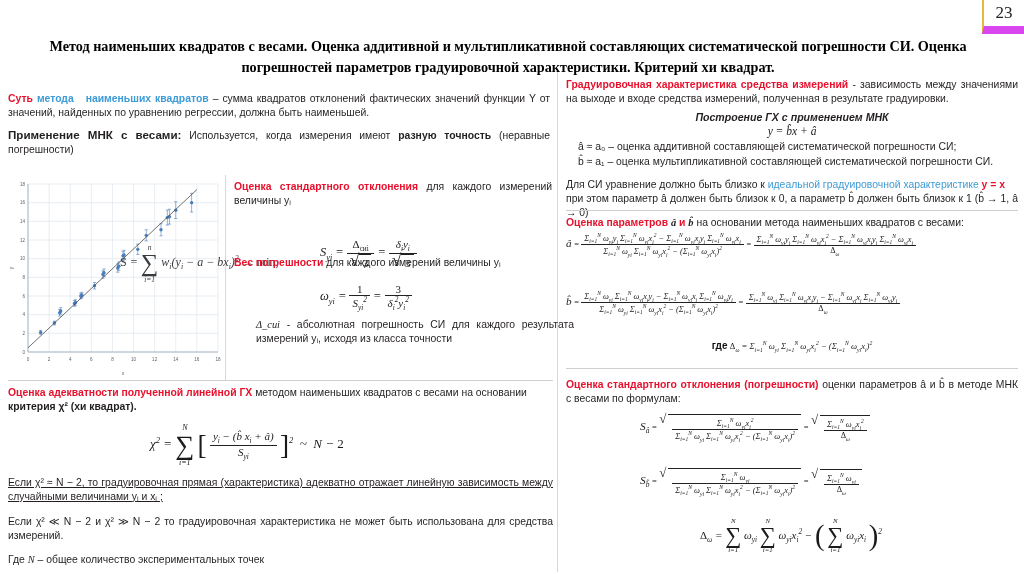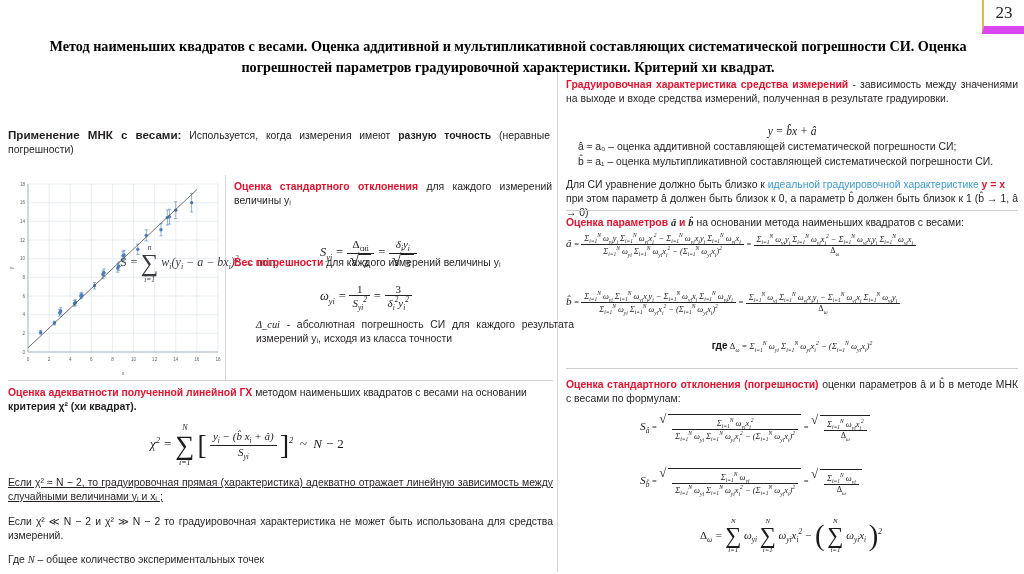--- a/index.html
+++ b/index.html
@@ -71,20 +71,27 @@
 
 <div class="slide">
 
   <div class="pagenum">23</div>
 
   <div class="title">Метод наименьших квадратов с весами. Оценка аддитивной и мультипликативной составляющих систематической погрешности СИ. Оценка погрешностей параметров градуировочной характеристики. Критерий хи квадрат.</div>
 
   <div class="vrule" style="left:225px;top:175px;height:205px;"></div>
   <div class="vrule" style="left:557px;top:72px;height:500px;"></div>
 
+  <div class="txt just" style="left:8px;top:92px;width:542px;">
+    <span class="red">Суть</span>
+    <span class="blue">метода</span>
+    &nbsp;
+    <span class="blue">наименьших квадратов</span>
+    <span>– сумма квадратов отклонений фактических значений функции Y от значений, найденных по уравнению регрессии, должна быть наименьшей.</span>
+  </div>
 
   <div class="txt just" style="left:8px;top:127px;width:542px;">
     <span class="bold" style="font-size:11.6px;">Применение МНК с весами:</span>
     <span>Используется, когда измерения имеют</span>
     <span class="bold">разную точность</span>
     <span>(неравные погрешности)</span>
   </div>
 
   <div class="chartbox">
     <svg width="218" height="200" viewBox="0 0 218 200">
@@ -288,20 +295,21 @@
     <span>Где</span>
     <span class="mi">N</span>
     <span>– общее количество экспериментальных точек</span>
   </div>
 
   <div class="txt just" style="left:566px;top:78px;width:452px;">
     <span class="red">Градуировочная характеристика средства измерений</span>
     <span>- зависимость между значениями на выходе и входе средства измерений, полученная в результате градуировки.</span>
   </div>
 
+  <div class="txt ctr bold ital" style="left:566px;top:110px;width:452px;font-size:10.6px;">Построение ГХ с применением МНК</div>
 
   <div class="txt ctr math" style="left:566px;top:124px;width:452px;font-size:11.5px;">
     <span class="mi">y</span> = <span class="mi">b̂x</span> + <span class="mi">â</span>
   </div>
 
   <div class="txt" style="left:578px;top:140px;width:440px;">â ≈ a₀  – оценка аддитивной составляющей систематической погрешности СИ;</div>
   <div class="txt just" style="left:566px;top:178px;width:452px;">
     <span>Для СИ уравнение должно быть близко к</span>
     <span class="blue" style="font-weight:normal;">идеальной градуировочной характеристике</span>
     <span class="red">y = x</span>

